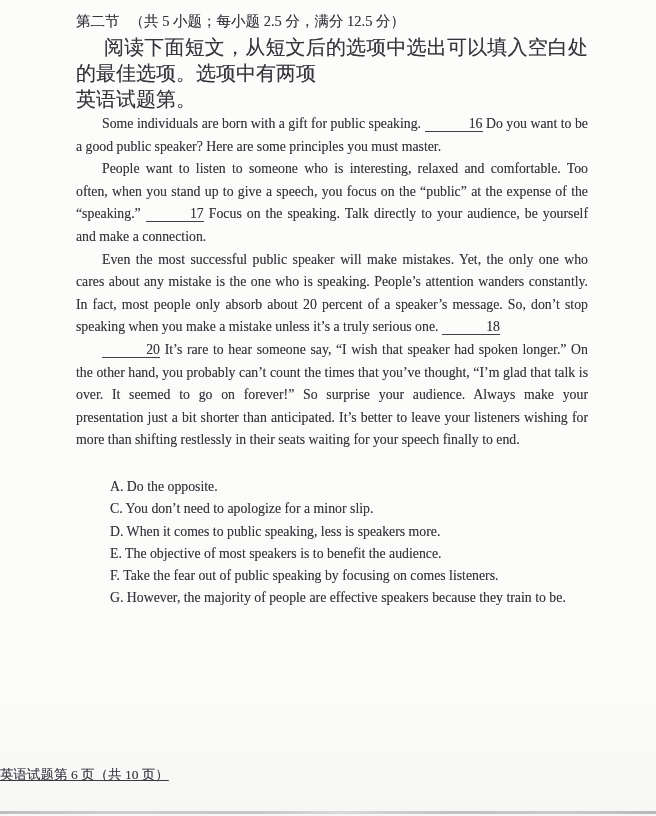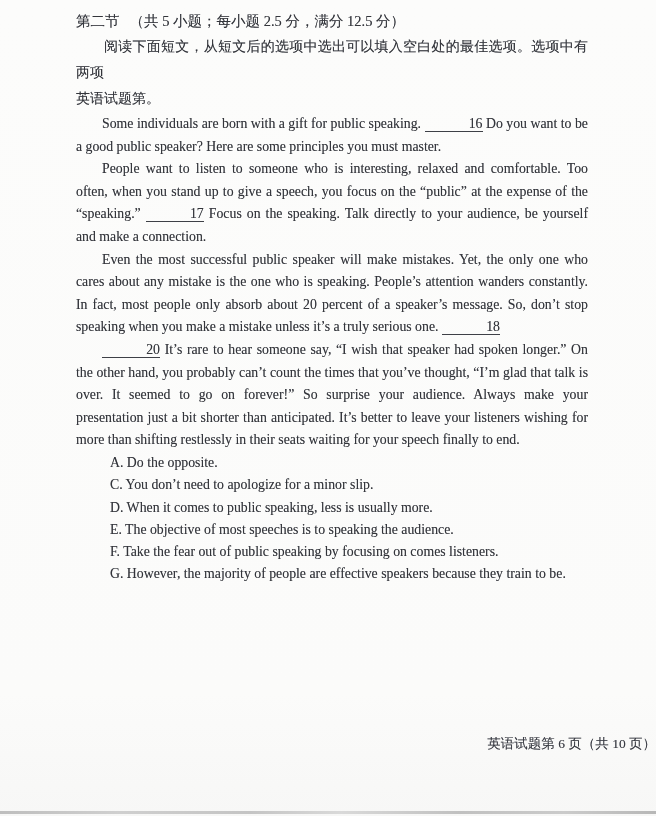--- a/index.html
+++ b/index.html
@@ -27,21 +27,21 @@
   
   .section-line {
     font-size: 14.5px;
     line-height: 26px;
     white-space: nowrap;
   }
   .section-score {
     margin-left: 10px;
   }
   .instructions {
-    font-size: 14px;
+    font-size: 20px;
     line-height: 26px;
     text-align: justify;
   }
   .instructions .line1 {
     text-indent: 28px;
     display: block;
   }
   .instructions .line2 {
     display: block;
   }
@@ -59,36 +59,38 @@
   .blank {
     display: inline-block;
     min-width: 58px;
     line-height: 15px;
     text-align: right;
     border-bottom: 1.4px solid #3e4047;
     text-indent: 0;
   }
   
   .options {
+    margin-top: 24px;
     margin-left: 34px;
     font-size: 13.8px;
     line-height: 22.3px;
   }
   .option {
     white-space: nowrap;
   }
   
   .footer {
     position: absolute;
-    top: 735px;
+    top: 766px;
     left: 0;
     width: 656px;
-    text-align: right;
+    text-align: left;
     font-size: 13.5px;
     color: #3a3c44;
+    text-decoration: underline;
   }
   
   .scan-edge {
     position: absolute;
     top: 811px;
     left: 0;
     width: 656px;
     height: 3px;
     background: linear-gradient(90deg,
       #ababab 0%, #c2c2c2 18%, #b3b3b3 38%,
@@ -118,22 +120,22 @@
       <p><span>Even the most successful public speaker will make mistakes. Yet, the only one who cares about any mistake is the one who is speaking. People’s attention wanders constantly. In fact, most people only absorb about 20 percent of a speaker’s message. So, don’t stop speaking when you make a mistake unless it’s a truly serious one. </span><span class="blank"><span>18</span></span><span></span></p>
 
 
       <p><span></span><span class="blank"><span>20</span></span><span> It’s rare to hear someone say, “I wish that speaker had spoken longer.” On the other hand, you probably can’t count the times that you’ve thought, “I’m glad that talk is over. It seemed to go on forever!” So surprise your audience. Always make your presentation just a bit shorter than anticipated. It’s better to leave your listeners wishing for more than shifting restlessly in their seats waiting for your speech finally to end.</span></p>
 
     </div>
 
     <div class="options">
       <div class="option">A. Do the opposite.</div>
       <div class="option">C. You don’t need to apologize for a minor slip.</div>
-      <div class="option">D. When it comes to public speaking, less is usually more.</div>
-      <div class="option">E. The objective of most speeches is to speaking the audience.</div>
+      <div class="option">D. When it comes to public speaking, less is speakers more.</div>
+      <div class="option">E. The objective of most speakers is to benefit the audience.</div>
       <div class="option">F. Take the fear out of public speaking by focusing on comes listeners.</div>
       <div class="option">G. However, the majority of people are effective speakers because they train to be.</div>
     </div>
 
   </div>
 
   <div class="footer">英语试题第 6 页（共 10 页）</div>
 
   <div class="scan-edge"></div>
 </div>

